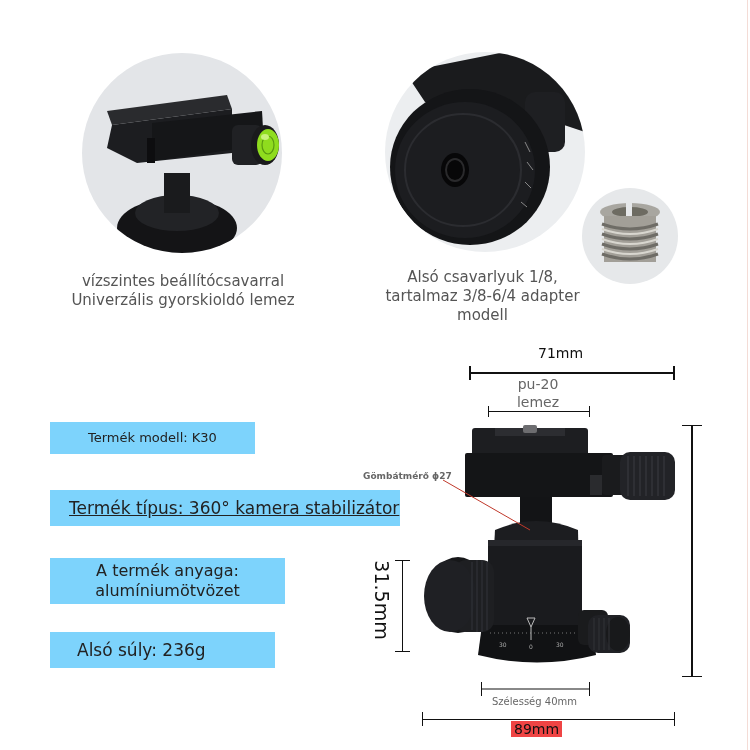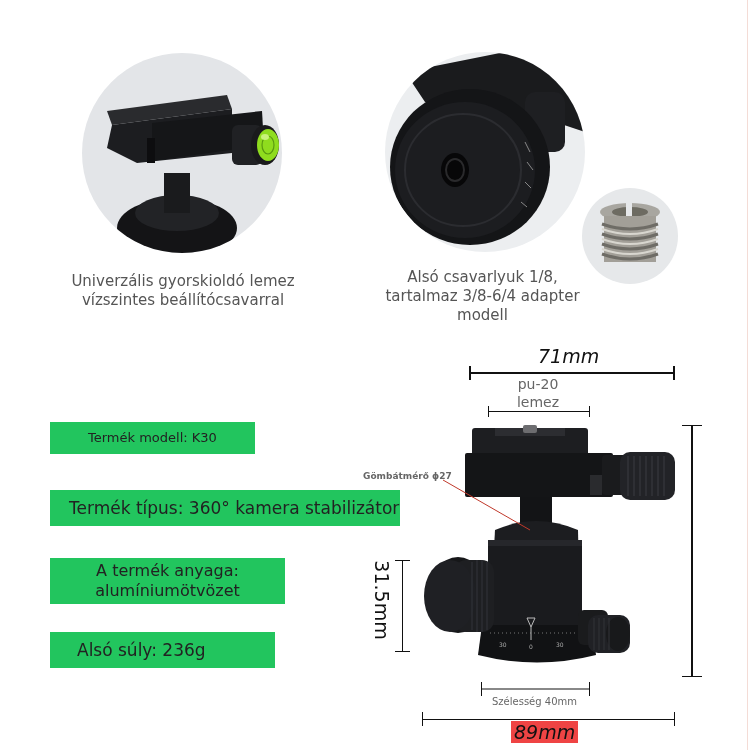--- a/index.html
+++ b/index.html
@@ -11,24 +11,24 @@
     .circle { position: absolute; border-radius: 50%; overflow: hidden; }
     .caption { position: absolute; text-align: center; color: #555; font-size: 15px; line-height: 19px; }
 
     
     #c1 { left: 82px; top: 53px; width: 200px; height: 200px; background: #e3e5e8; }
     
     #c2 { left: 385px; top: 52px; width: 200px; height: 200px; background: #eceef0; }
     
     #c3 { left: 582px; top: 188px; width: 96px; height: 96px; background: #e6e8ea; }
 
-    .spec { position: absolute; color: #222; background: #22c55e; }
+    .spec { position: absolute; color: #222; background: #7dd3fc; }
     .dim { position: absolute; background: #111; }
     .dim-gray { position: absolute; background: #555; }
-    .lbl-big { position: absolute; font-size: 19px; color: #111; font-style: italic; }
+    .lbl-big { position: absolute; font-size: 14px; color: #111; }
     .lbl-small { position: absolute; font-size: 13px; color: #666; text-align: center; line-height: 16px; }
     .lbl-tiny { position: absolute; font-size: 9px; color: #666; }
   </style>
 </head>
 <body>
 
 <div class="edge"></div>
 
 <div class="circle" id="c1">
   <svg width="200" height="200" viewBox="0 0 200 200">
@@ -44,22 +44,22 @@
 
     <rect x="150" y="72" width="30" height="40" rx="6" fill="#202124"></rect>
     <ellipse cx="183" cy="92" rx="14" ry="20" fill="#1a1a1c"></ellipse>
 
     <ellipse cx="186" cy="92" rx="11" ry="16" fill="#8fdc1e"></ellipse>
     <ellipse cx="186" cy="92" rx="6" ry="9" fill="none" stroke="#5a9a10" stroke-width="1.2"></ellipse>
     <ellipse cx="183" cy="84" rx="4" ry="3" fill="#c8f27a"></ellipse>
   </svg>
 </div>
 <div class="caption" style="left:48px; top:272px; width:270px;">
+  <div>vízszintes beállítócsavarral</div>
   <div>Univerzális gyorskioldó lemez</div>
-  <div>vízszintes beállítócsavarral</div>
 </div>
 
 <div class="circle" id="c2">
   <svg width="200" height="200" viewBox="0 0 200 200">
     <polygon points="20,20 120,0 200,10 200,80 140,60 40,50" fill="#1a1b1d"></polygon>
     <rect x="140" y="40" width="40" height="60" rx="10" fill="#1e1f22"></rect>
     <ellipse cx="85" cy="115" rx="80" ry="78" fill="#141517"></ellipse>
     <ellipse cx="80" cy="118" rx="70" ry="68" fill="#1c1d20"></ellipse>
     <ellipse cx="78" cy="118" rx="58" ry="56" fill="none" stroke="#2b2c30" stroke-width="2"></ellipse>
     <ellipse cx="70" cy="118" rx="14" ry="17" fill="#070708"></ellipse>
@@ -77,21 +77,21 @@
     <rect x="44" y="14" width="6" height="14" fill="#e6e8ea"></rect>
   </svg>
 </div>
 <div class="caption" style="left:370px; top:268px; width:225px;">
   <div>Alsó csavarlyuk 1/8,</div>
   <div>tartalmaz 3/8-6/4 adapter</div>
   <div>modell</div>
 </div>
 
 <div class="spec" style="left:50px; top:422px; width:205px; height:32px; font-size:13px; line-height:32px; padding-left:38px;">Termék modell: K30</div>
-<div class="spec" style="left:50px; top:490px; width:350px; height:36px; font-size:17px; line-height:36px; padding-left:19px;">Termék típus: 360° kamera stabilizátor</div>
+<div class="spec" style="left:50px; top:490px; width:350px; height:36px; font-size:17px; line-height:36px; padding-left:19px;text-decoration:underline;">Termék típus: 360° kamera stabilizátor</div>
 <div class="spec" style="left:50px; top:558px; width:235px; height:46px; font-size:16px; line-height:20px; text-align:center; padding-top:3px;">
   <div>A termék anyaga:</div>
   <div>alumíniumötvözet</div>
 </div>
 <div class="spec" style="left:50px; top:632px; width:225px; height:36px; font-size:17px; line-height:36px; padding-left:27px;">Alsó súly: 236g</div>
 
 <div class="lbl-big" style="left:538px; top:345px;">71mm</div>
 <div class="dim" style="left:469px; top:372px; width:206px; height:2px;"></div>
 <div class="dim" style="left:469px; top:366px; width:2px; height:14px;"></div>
 <div class="dim" style="left:673px; top:366px; width:2px; height:14px;"></div>

